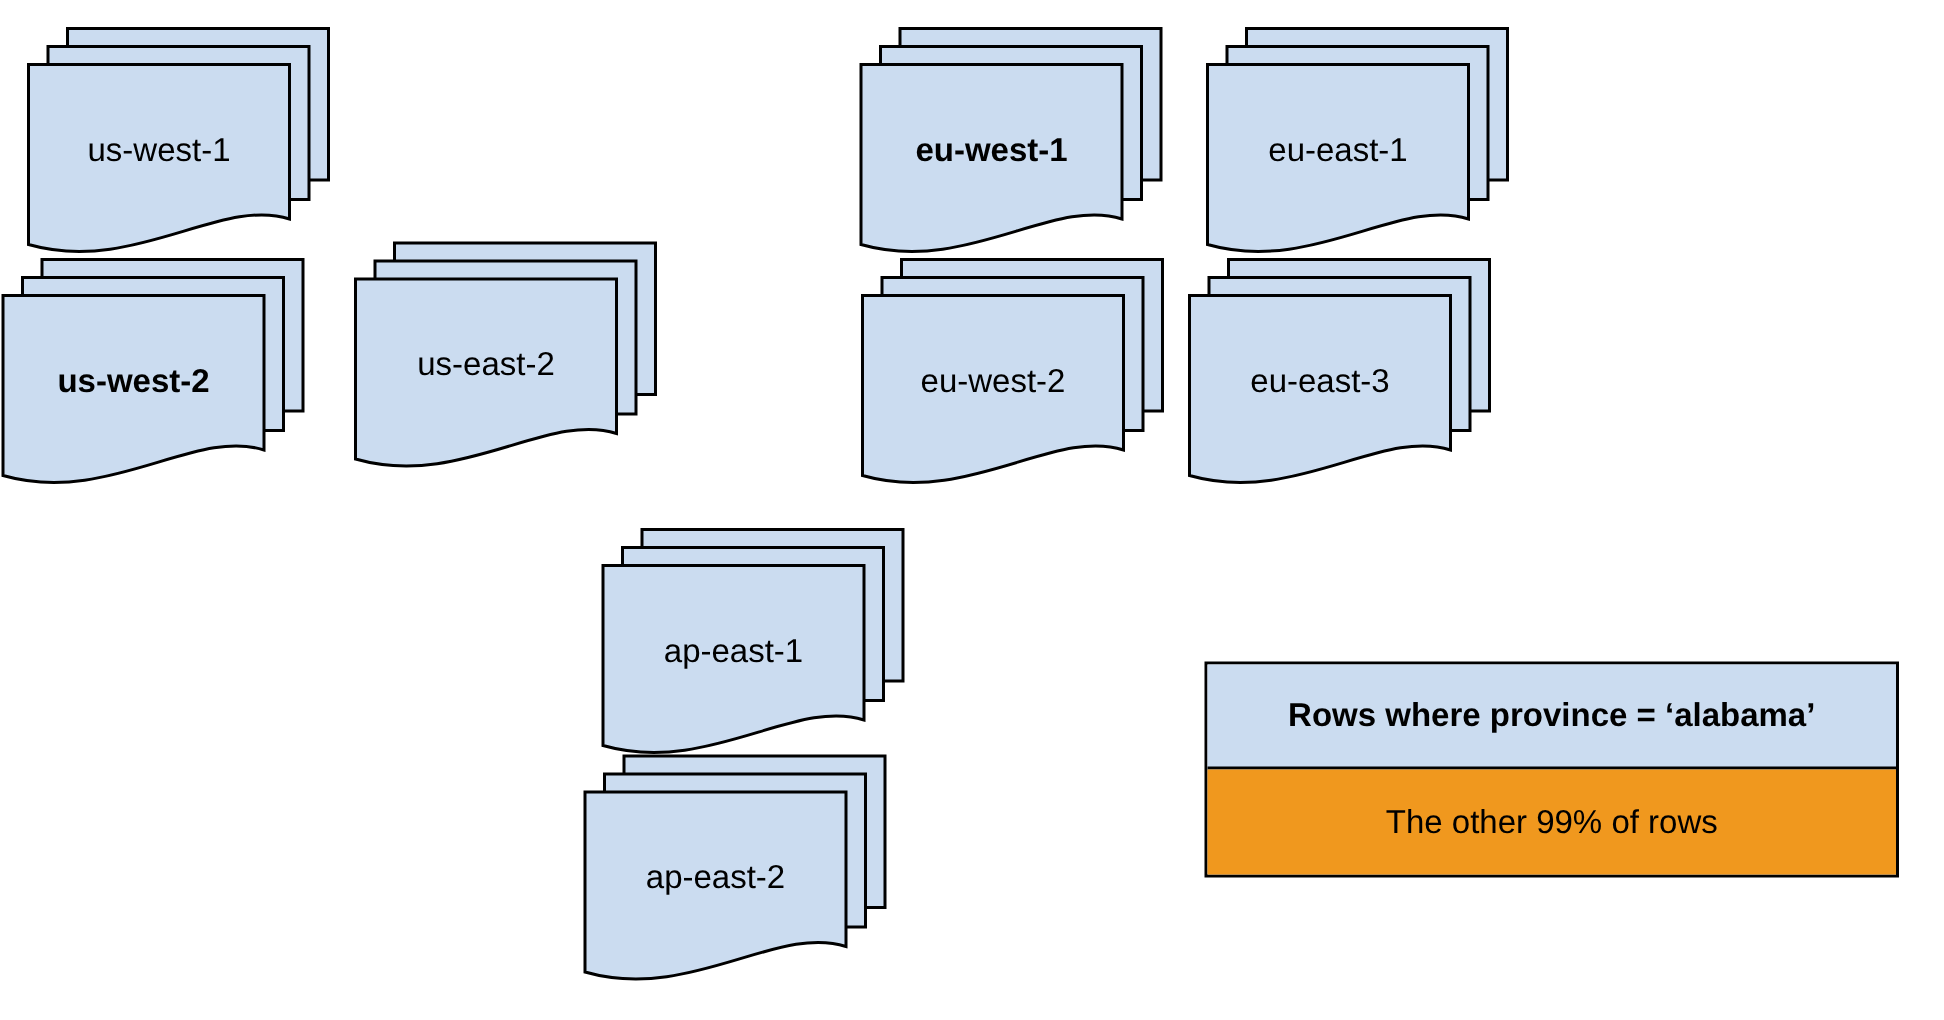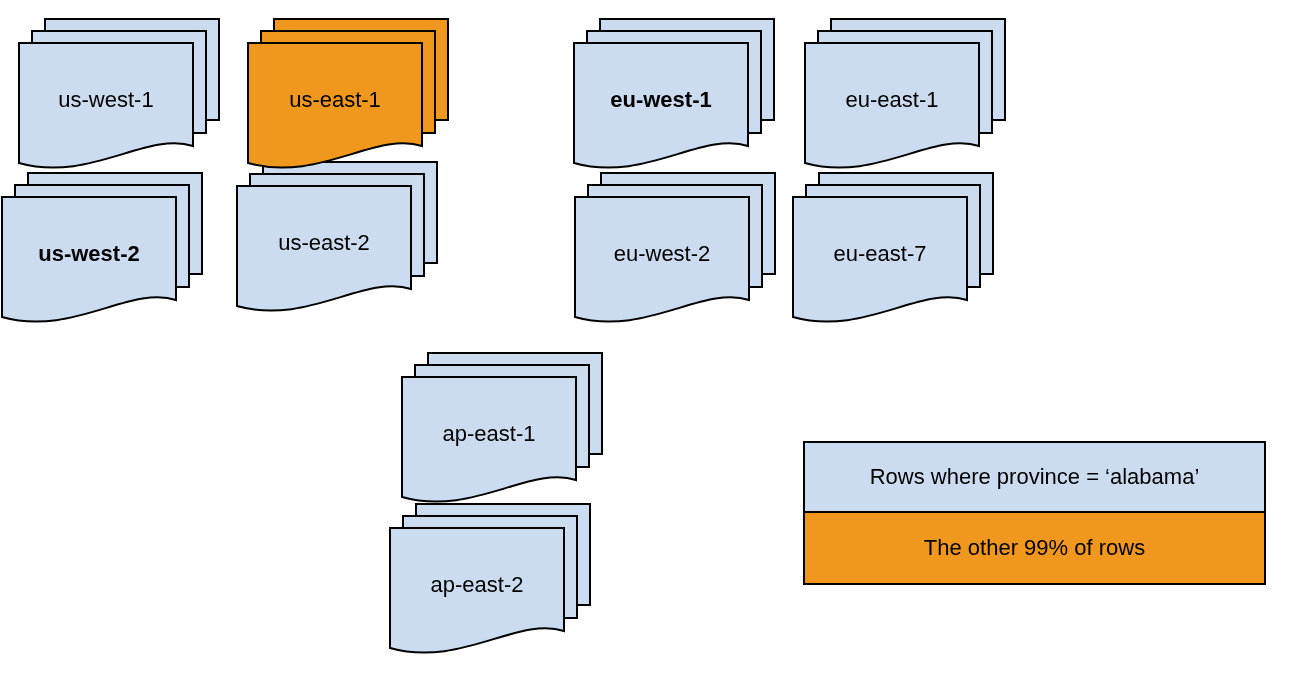--- a/index.html
+++ b/index.html
@@ -65,20 +65,21 @@
     display: flex;
     align-items: center;
     justify-content: center;
     font-size: 22px;
     color: #000000;
     background: var(--region-fill, #cbdcf0);
   }
   .legend-row:first-child {
     height: 68px;
     border-bottom: 2px solid var(--stroke, #000000);
+    font-weight: bold;
   }
   .legend-row:last-child {
     height: 70px;
   }
   .legend-row.highlight {
     background: var(--highlight-fill, #f0981e);
   }
 </style>
 </head>
 <body>
@@ -87,28 +88,20 @@
 
   <div class="stack z3 region" style="left:17px; top:17px;">
     <svg width="204" height="158" viewBox="0 0 204 158">
       <rect class="sheet" x="28" y="2" width="174" height="101"></rect>
       <rect class="sheet" x="15" y="14" width="174" height="102"></rect>
       <path class="sheet" d="M2,26 L176,26 L176,129 C130,114 72,166 2,146 Z"></path>
     </svg>
     <div class="stack-label">us-west-1</div>
   </div>
 
-  <div class="stack z3 highlight" style="left:246px; top:17px;">
-    <svg width="204" height="158" viewBox="0 0 204 158">
-      <rect class="sheet" x="28" y="2" width="174" height="101"></rect>
-      <rect class="sheet" x="15" y="14" width="174" height="102"></rect>
-      <path class="sheet" d="M2,26 L176,26 L176,129 C130,114 72,166 2,146 Z"></path>
-    </svg>
-    <div class="stack-label">us-east-1</div>
-  </div>
 
   <div class="stack z3 region" style="left:572px; top:17px;font-weight:bold;">
     <svg width="204" height="158" viewBox="0 0 204 158">
       <rect class="sheet" x="28" y="2" width="174" height="101"></rect>
       <rect class="sheet" x="15" y="14" width="174" height="102"></rect>
       <path class="sheet" d="M2,26 L176,26 L176,129 C130,114 72,166 2,146 Z"></path>
     </svg>
     <div class="stack-label">eu-west-1</div>
   </div>
 
@@ -147,21 +140,21 @@
     </svg>
     <div class="stack-label">eu-west-2</div>
   </div>
 
   <div class="stack z2 region" style="left:791px; top:171px;">
     <svg width="204" height="158" viewBox="0 0 204 158">
       <rect class="sheet" x="28" y="2" width="174" height="101"></rect>
       <rect class="sheet" x="15" y="14" width="174" height="102"></rect>
       <path class="sheet" d="M2,26 L176,26 L176,129 C130,114 72,166 2,146 Z"></path>
     </svg>
-    <div class="stack-label">eu-east-7</div>
+    <div class="stack-label">eu-east-3</div>
   </div>
 
   <div class="stack z2 region" style="left:400px; top:351px;">
     <svg width="204" height="158" viewBox="0 0 204 158">
       <rect class="sheet" x="28" y="2" width="174" height="101"></rect>
       <rect class="sheet" x="15" y="14" width="174" height="102"></rect>
       <path class="sheet" d="M2,26 L176,26 L176,129 C130,114 72,166 2,146 Z"></path>
     </svg>
     <div class="stack-label">ap-east-1</div>
   </div>

